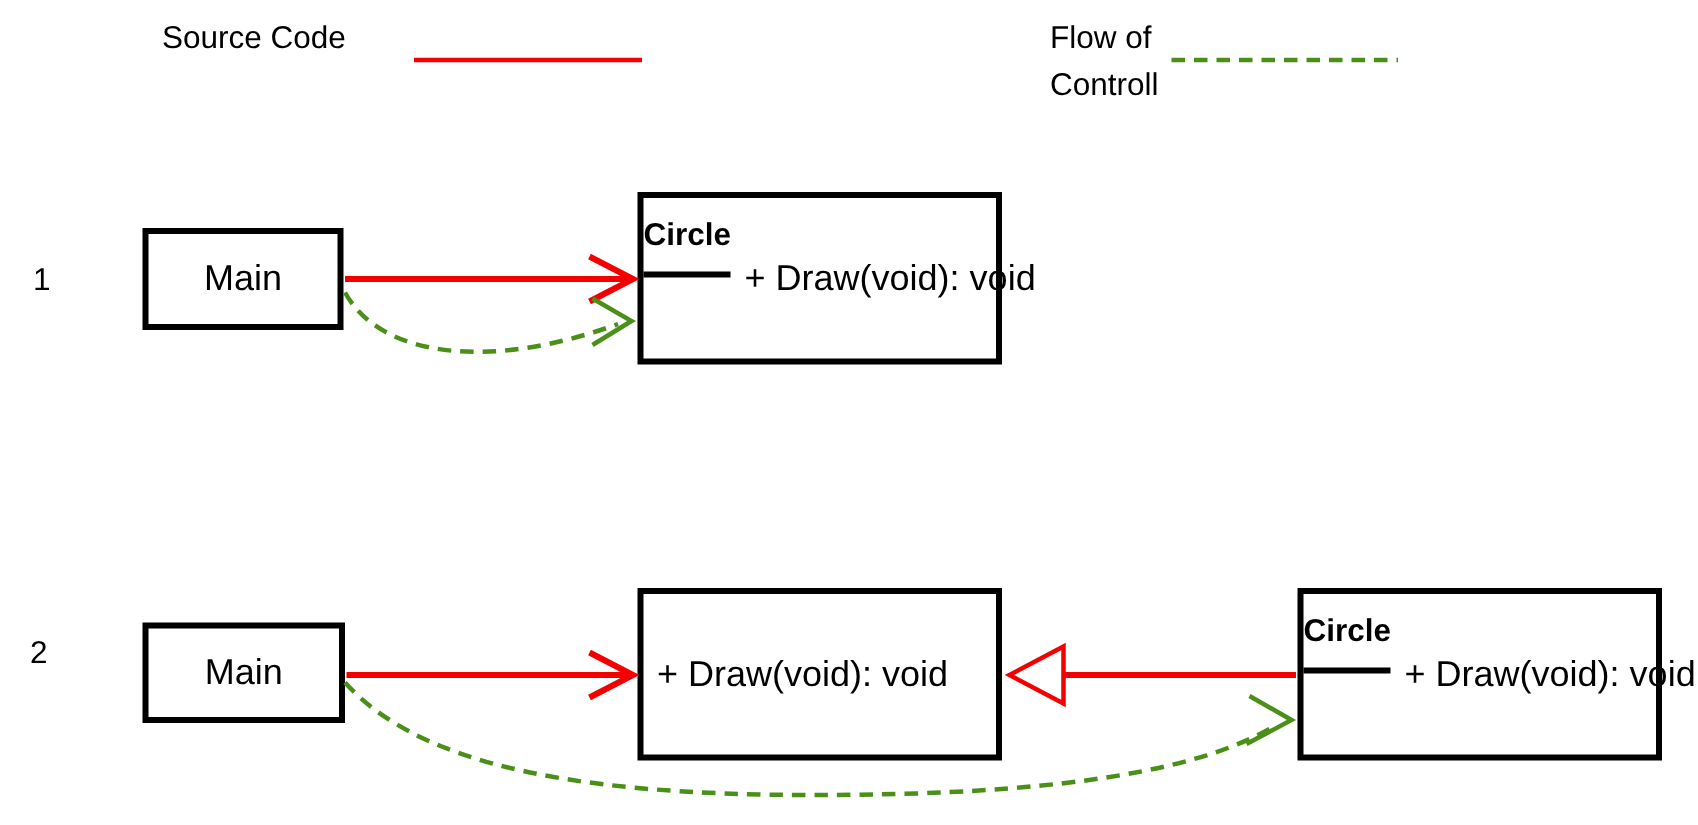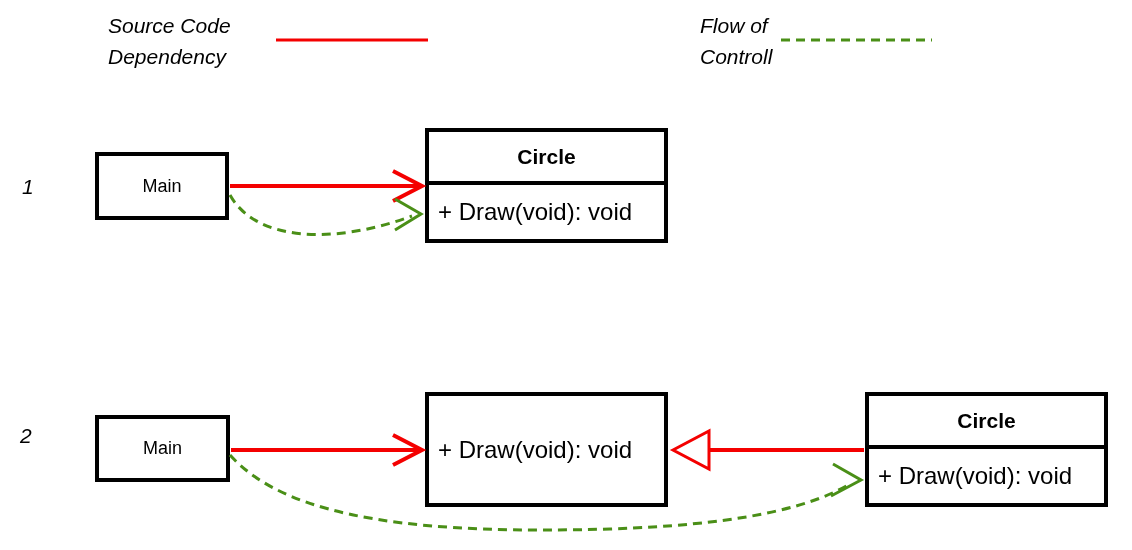--- a/index.html
+++ b/index.html
@@ -12,44 +12,44 @@
   * { box-sizing: border-box; }
   html, body { margin: 0; padding: 0; background: var(--background); }
   body { font-family: "Liberation Sans", sans-serif; color: var(--text_black); }
   .canvas {
     position: relative;
     width: 1132px;
     height: 550px;
     background: var(--background);
     overflow: hidden;
   }
-  .abs { position: absolute; font-style: italic; }
+  .abs { position: absolute; }
   .legend-label {
     font-size: 21px;
     line-height: 31px;
     color: var(--text_black);
     white-space: nowrap;
   }
   .row-number {
     font-size: 21px;
     color: var(--text_black);
   }
   .uml-box {
     position: absolute;
     border: 4px solid var(--border_black);
     background: var(--background);
     display: flex;
-    flex-direction: column;
+    flex-direction: row;
   }
   .uml-box .single-label {
     flex: 1;
     display: flex;
     align-items: center;
     justify-content: center;
-    font-size: 18px;
+    font-size: 24px;
     border-radius: 23px;
   }
   .uml-title {
     height: 53px;
     border-bottom: 4px solid var(--border_black);
     display: flex;
     align-items: center;
     justify-content: center;
     font-size: 21px;
     font-weight: bold;
@@ -75,21 +75,20 @@
   .barb-green { stroke: var(--flow_green); fill: none; }
   .tri-red { stroke: var(--dependency_red); fill: var(--background); }
 </style>
 </head>
 <body>
 
 <div class="canvas">
 
   <div class="abs legend-label" style="left:108px; top:10px;">
     <span style="display:block">Source Code</span>
-    <span style="display:block">Dependency</span>
   </div>
 
   <div class="abs legend-label" style="left:700px; top:10px;">
     <span style="display:block">Flow of</span>
     <span style="display:block">Controll</span>
   </div>
 
   <div class="abs row-number" style="left:22px; top:175px;">1</div>
   <div class="abs row-number" style="left:20px; top:424px;">2</div>
 

